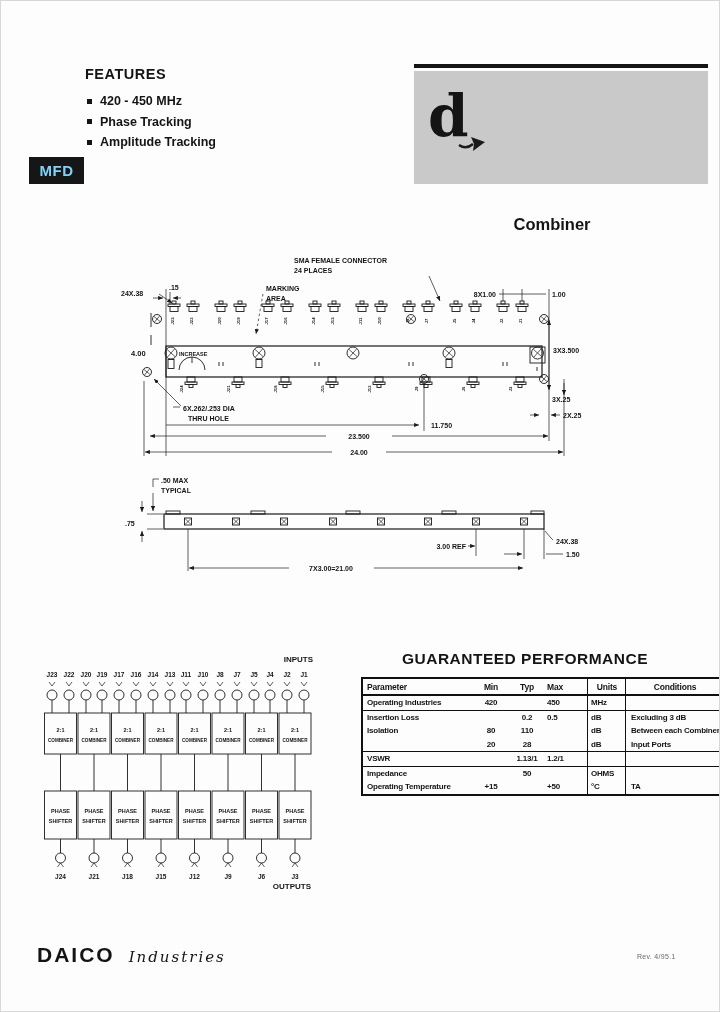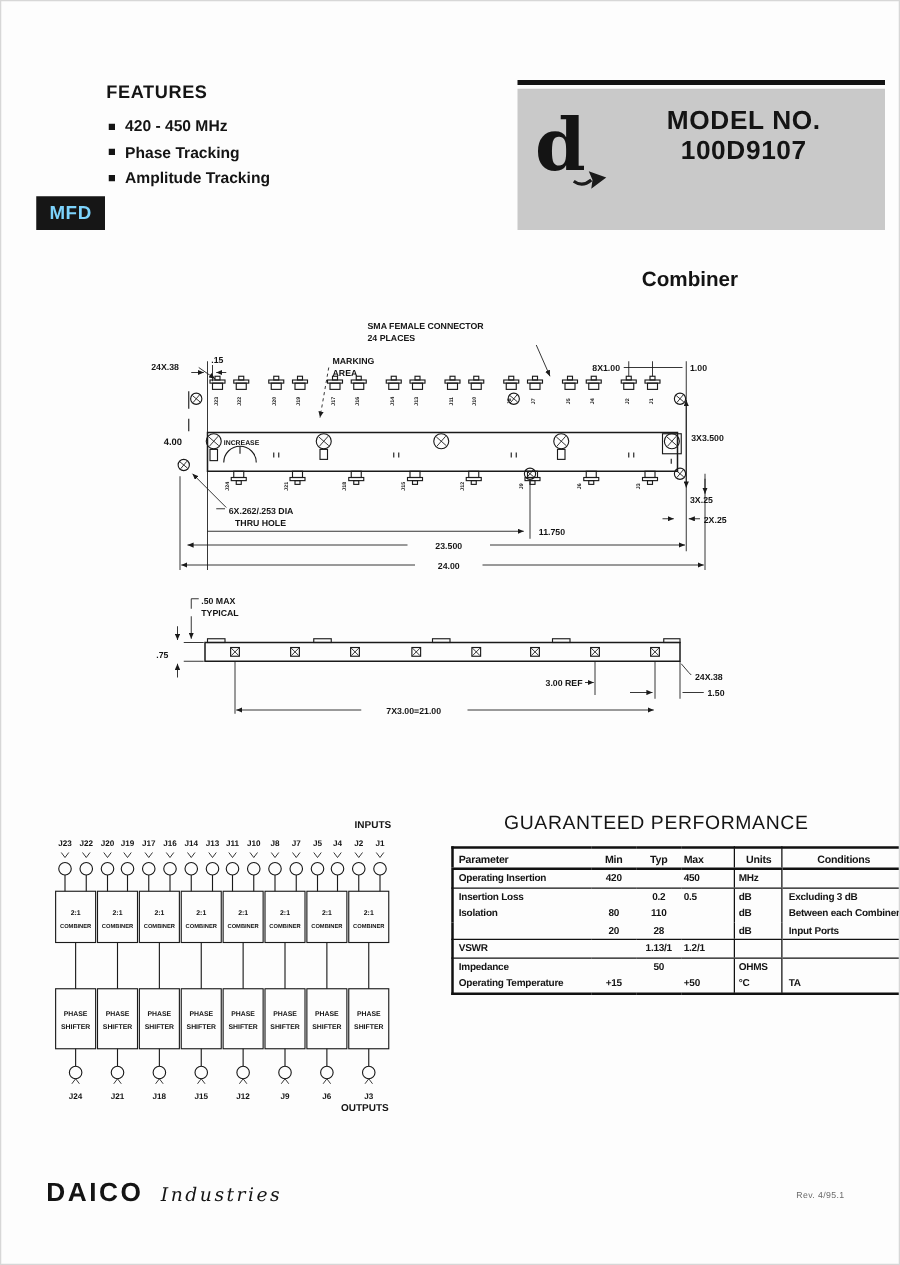--- a/index.html
+++ b/index.html
@@ -28,21 +28,21 @@
   
   svg text{font-family:"Liberation Sans",sans-serif;fill:#141414;font-weight:bold;}
   svg .ln{stroke:#1a1a1a;stroke-width:0.9;fill:none;}
   svg .thin{stroke:#1a1a1a;stroke-width:0.7;fill:none;}
   svg .blk{fill:#1a1a1a;stroke:none;}
   .topview{position:absolute;left:118px;top:248px;}
   .sideview{position:absolute;left:118px;top:470px;}
   .schem{position:absolute;left:28px;top:645px;}
   
   .perf{position:absolute;left:360px;top:649px;width:328px;}
-  .perf-title{text-align:center;font-weight:normal;font-size:15.5px;letter-spacing:0.5px;}
+  .perf-title{text-align:center;font-weight:bold;font-size:15.5px;letter-spacing:0.5px;}
   table.gp{border-collapse:collapse;table-layout:fixed;width:326px;margin-top:9px;
            border:2px solid #111;}
   table.gp td,table.gp th{font-size:8px;font-weight:bold;padding:0 2px;height:13.5px;
            overflow:hidden;white-space:nowrap;letter-spacing:-0.2px;}
   table.gp th{font-size:8.5px;height:15px;border-bottom:2px solid #111;}
   .c-par{width:104px;text-align:left;padding-left:4px !important;}
   .c-num{width:32px;text-align:center;}
   .c-max{width:38px;text-align:left;}
   .c-un{width:32px;text-align:left;border-left:1.5px solid #111;padding-left:3px !important;}
   .c-cond{width:88px;text-align:left;border-left:1.5px solid #111;padding-left:5px !important;}
@@ -60,24 +60,20 @@
 <div class="page">
 
   <div class="adv-rule"></div>
   <div class="model-box">
     <div class="logo">
       <span class="d">d</span>
       <svg width="30" height="20" viewBox="0 0 30 20">
         <path d="M1 12 Q8 17 15 11" class="ln" style="stroke-width:2.5"></path>
         <path d="M13 4 L27 9 L15 18 L16 11 Z" class="blk"></path>
       </svg>
-    </div>
-    <div class="model-text">
-      <div>MODEL NO.</div>
-      <div>100D9107</div>
     </div>
     <div class="combiner">Combiner</div>
   </div>
 
   <div class="features-title">FEATURES</div>
   <div class="features">
     <div class="feat">
         <span class="bullet"></span>
         <span>420 - 450 MHz</span>
       </div>
@@ -469,21 +465,21 @@
       <tbody>
           <tr>
         <th class="c-par">Parameter</th>
         <th class="c-num">Min</th>
         <th class="c-num">Typ</th>
         <th class="c-max">Max</th>
         <th class="c-un">Units</th>
         <th class="c-cond">Conditions</th>
       </tr>
       <tr class="sep">
-        <td class="c-par">Operating Insertion</td>
+        <td class="c-par">Operating Industries</td>
         <td class="c-num">420</td>
         <td class="c-num"></td>
         <td class="c-max">450</td>
         <td class="c-un">MHz</td>
         <td class="c-cond"></td>
       </tr>
       <tr>
         <td class="c-par">Insertion Loss</td>
         <td class="c-num"></td>
         <td class="c-num">0.2</td>

